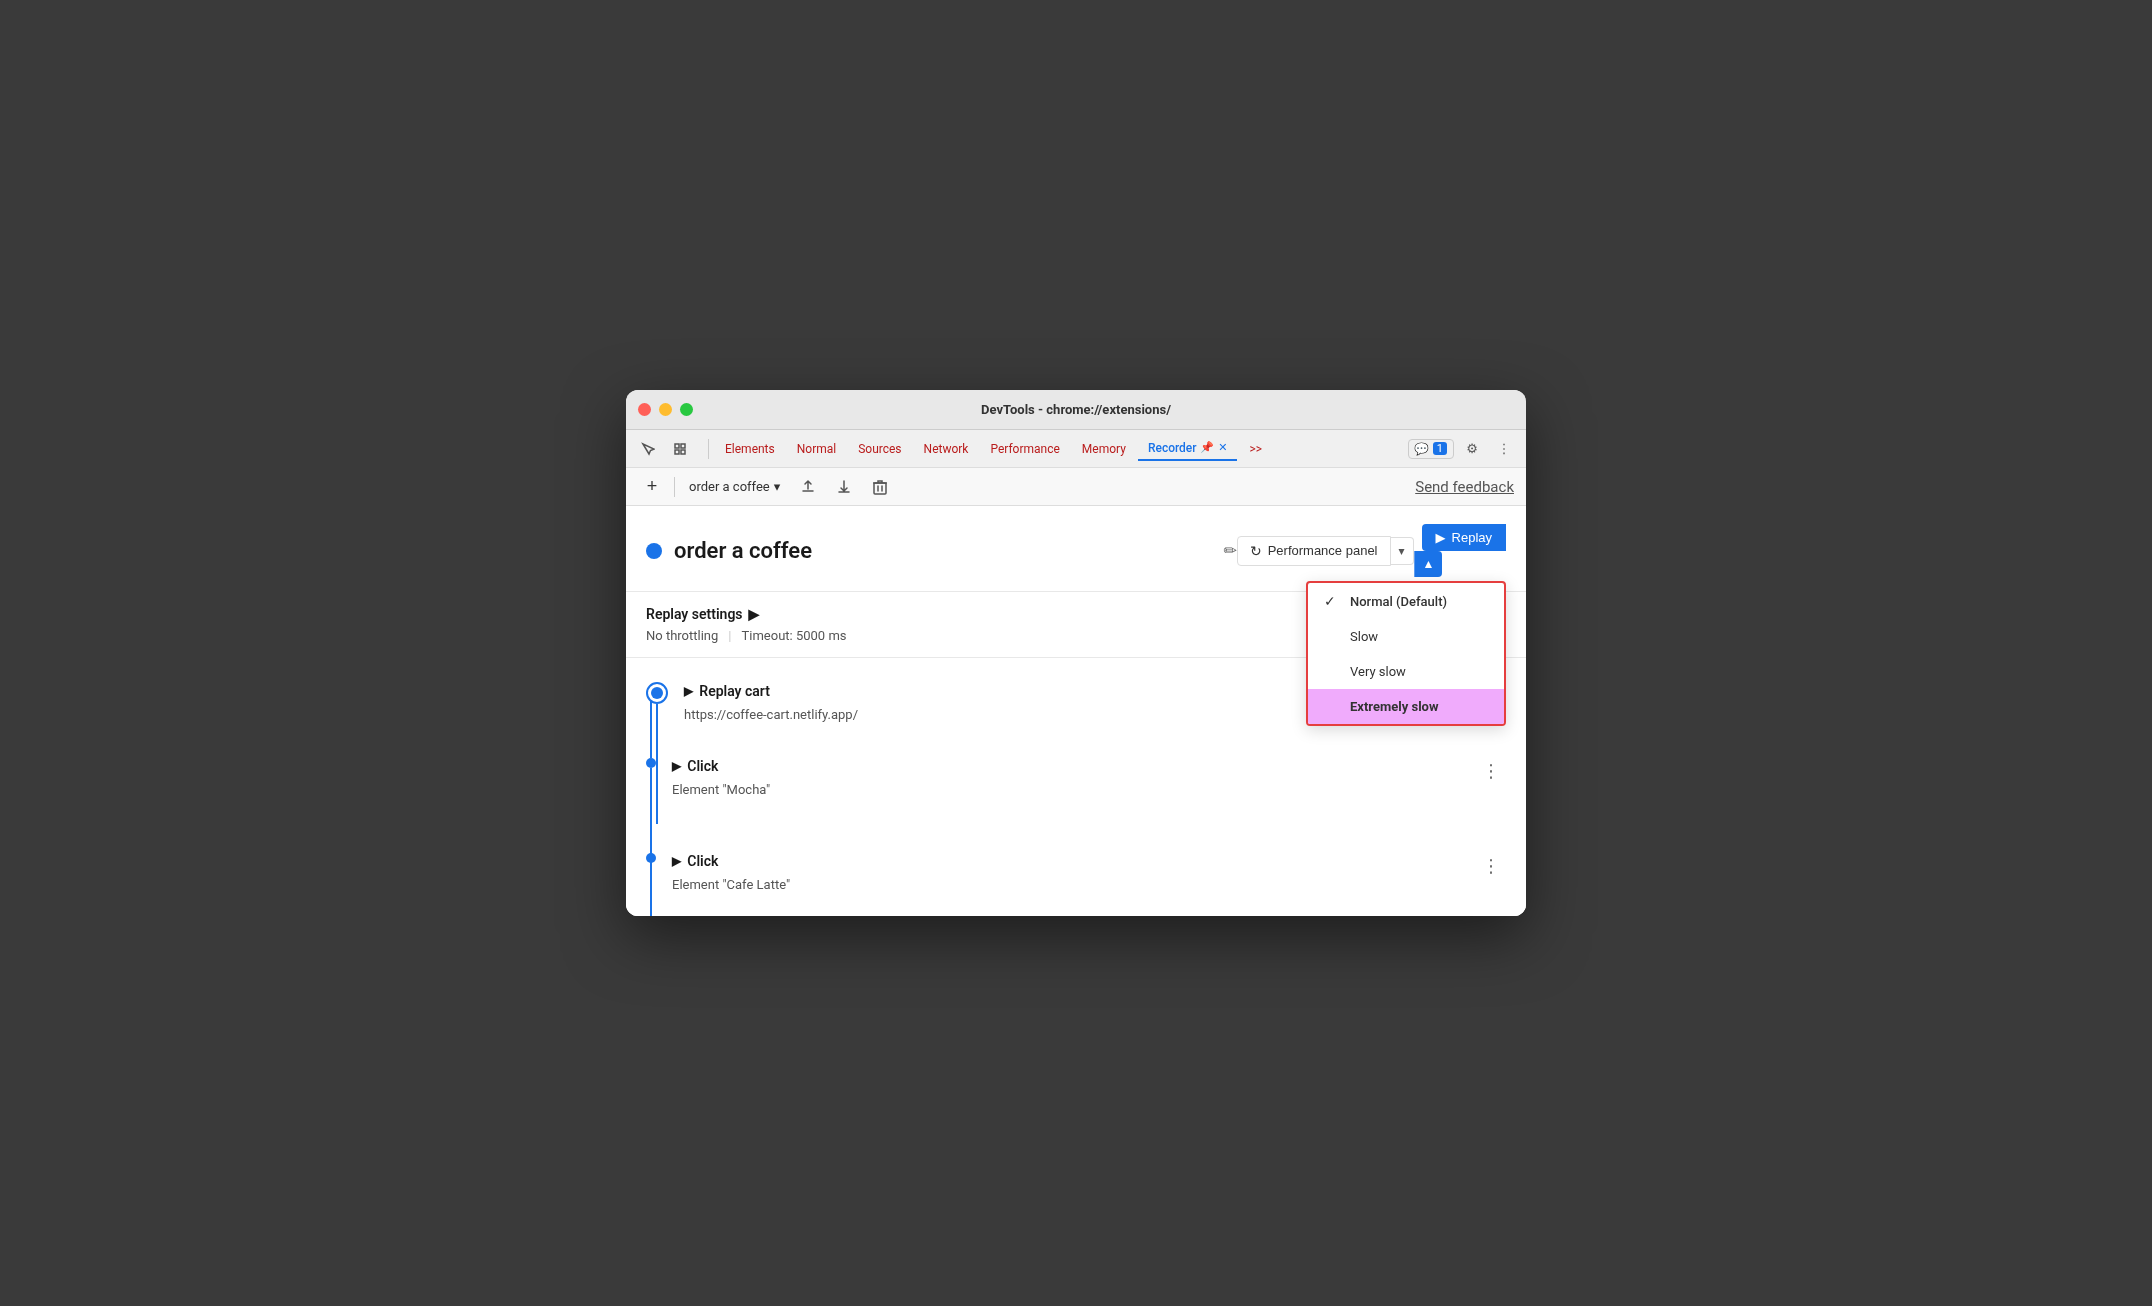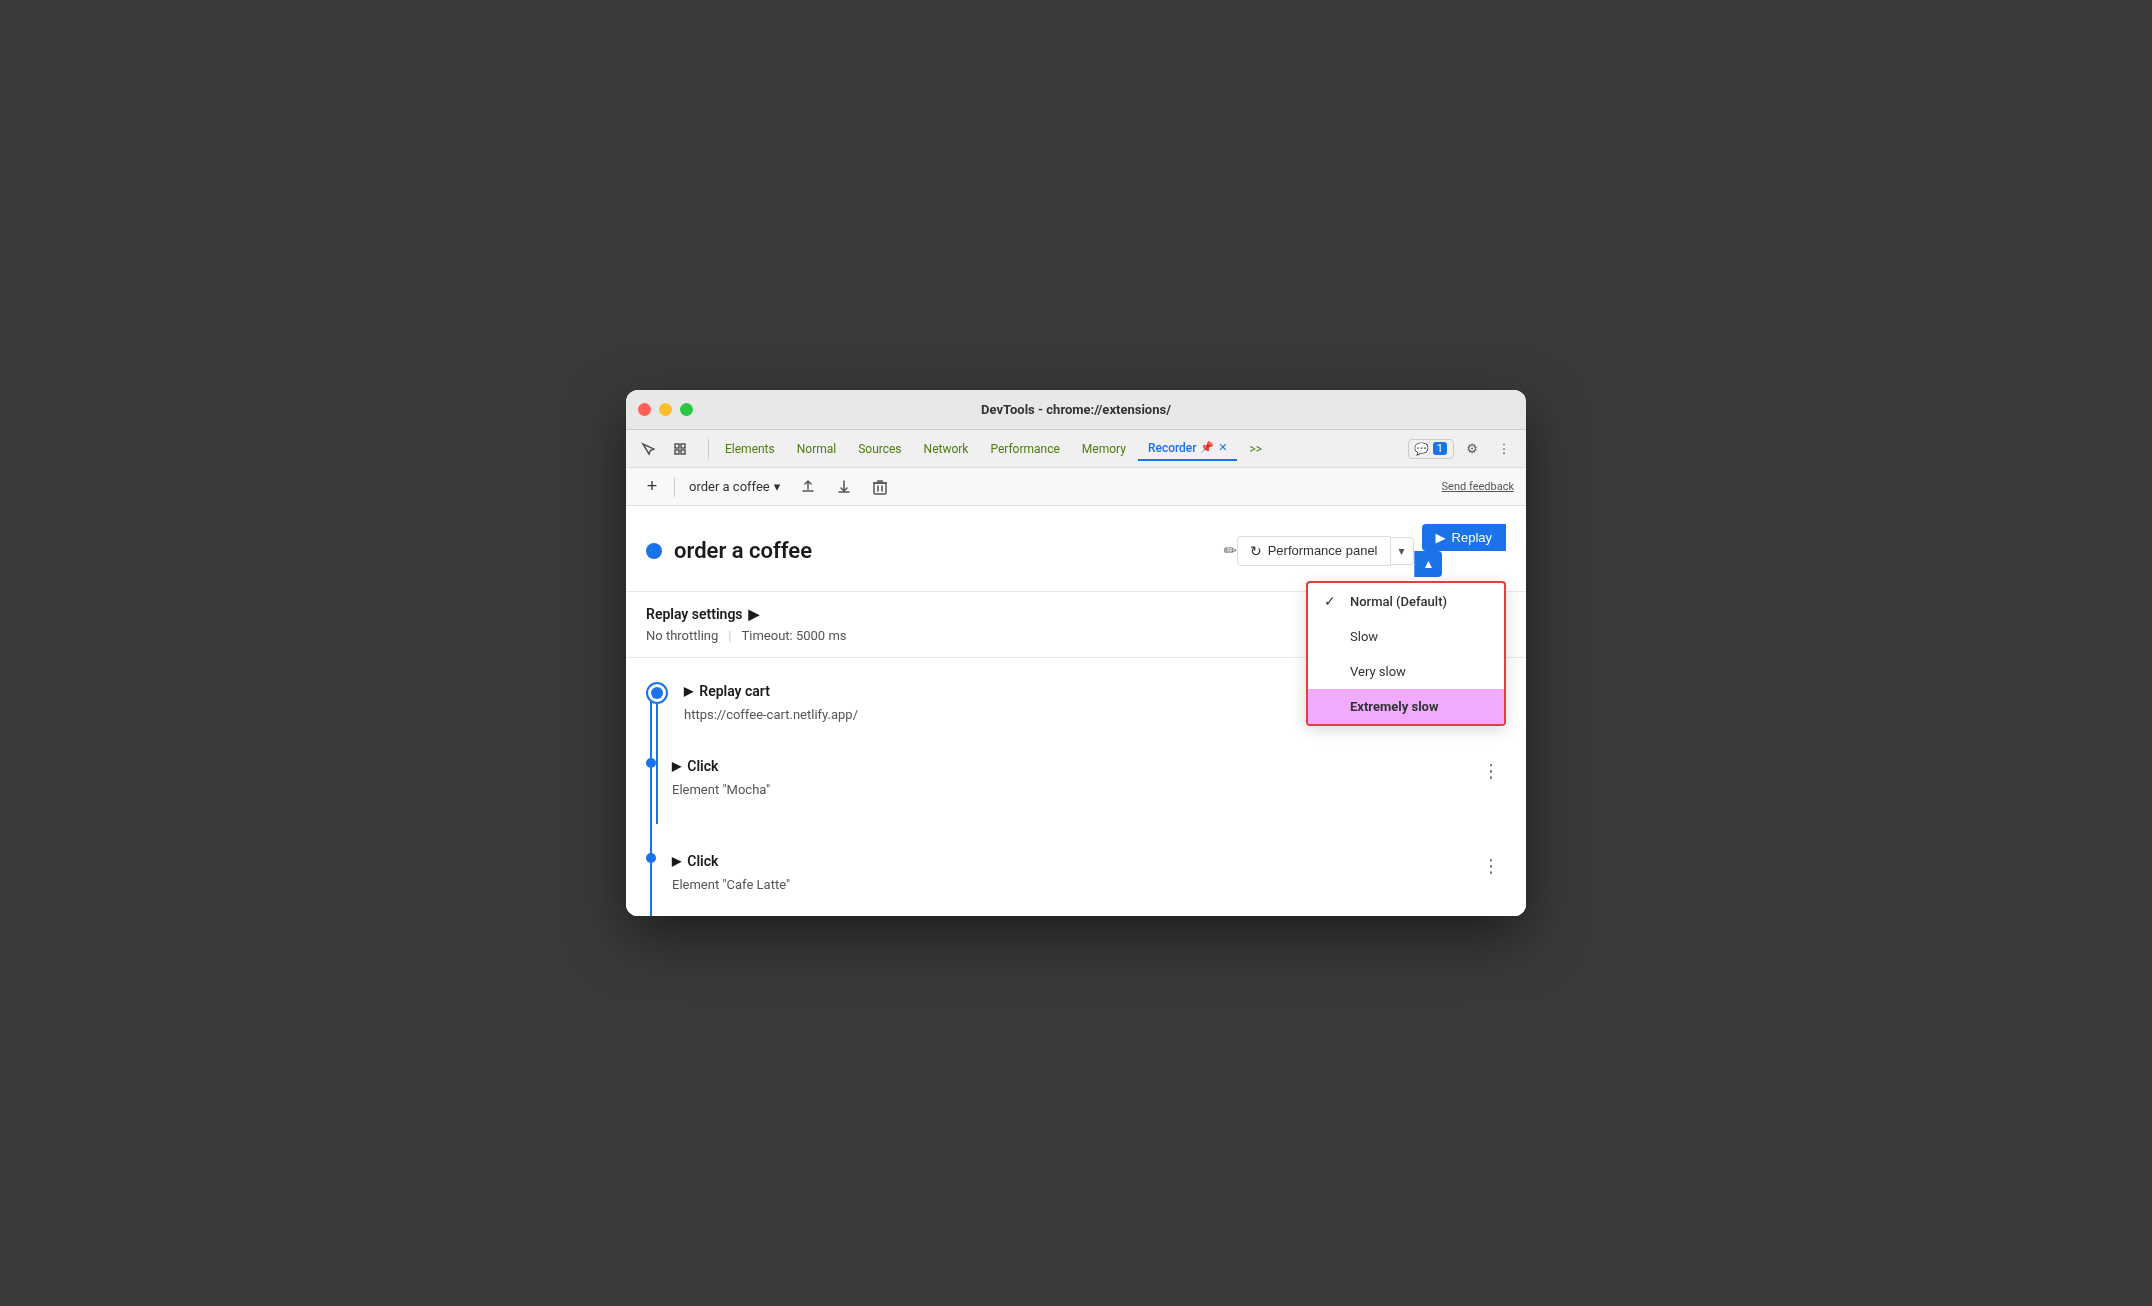--- a/index.html
+++ b/index.html
@@ -84,21 +84,21 @@
     }
     .tab-divider {
       width: 1px;
       height: 20px;
       background: #ccc;
       margin: 0 4px;
     }
     .tab {
       padding: 4px 10px;
       font-size: 12px;
-      color: #4d7c0f;
+      color: #b91c1c;
       cursor: pointer;
       border-radius: 4px;
       white-space: nowrap;
     }
     .tab.active {
       color: #1a73e8;
       border-bottom: 2px solid #1a73e8;
       border-radius: 0;
       font-weight: 500;
     }
@@ -177,21 +177,21 @@
       align-items: center;
       gap: 4px;
       font-size: 13px;
       color: #333;
       cursor: pointer;
       padding: 2px 6px;
       border-radius: 4px;
     }
     .toolbar-spacer { flex: 1; }
     .send-feedback {
-      font-size: 11px;
+      font-size: 15px;
       color: #555;
       cursor: pointer;
       text-decoration: underline;
     }
 
     
     .content {
       background: white;
       padding: 0;
     }

